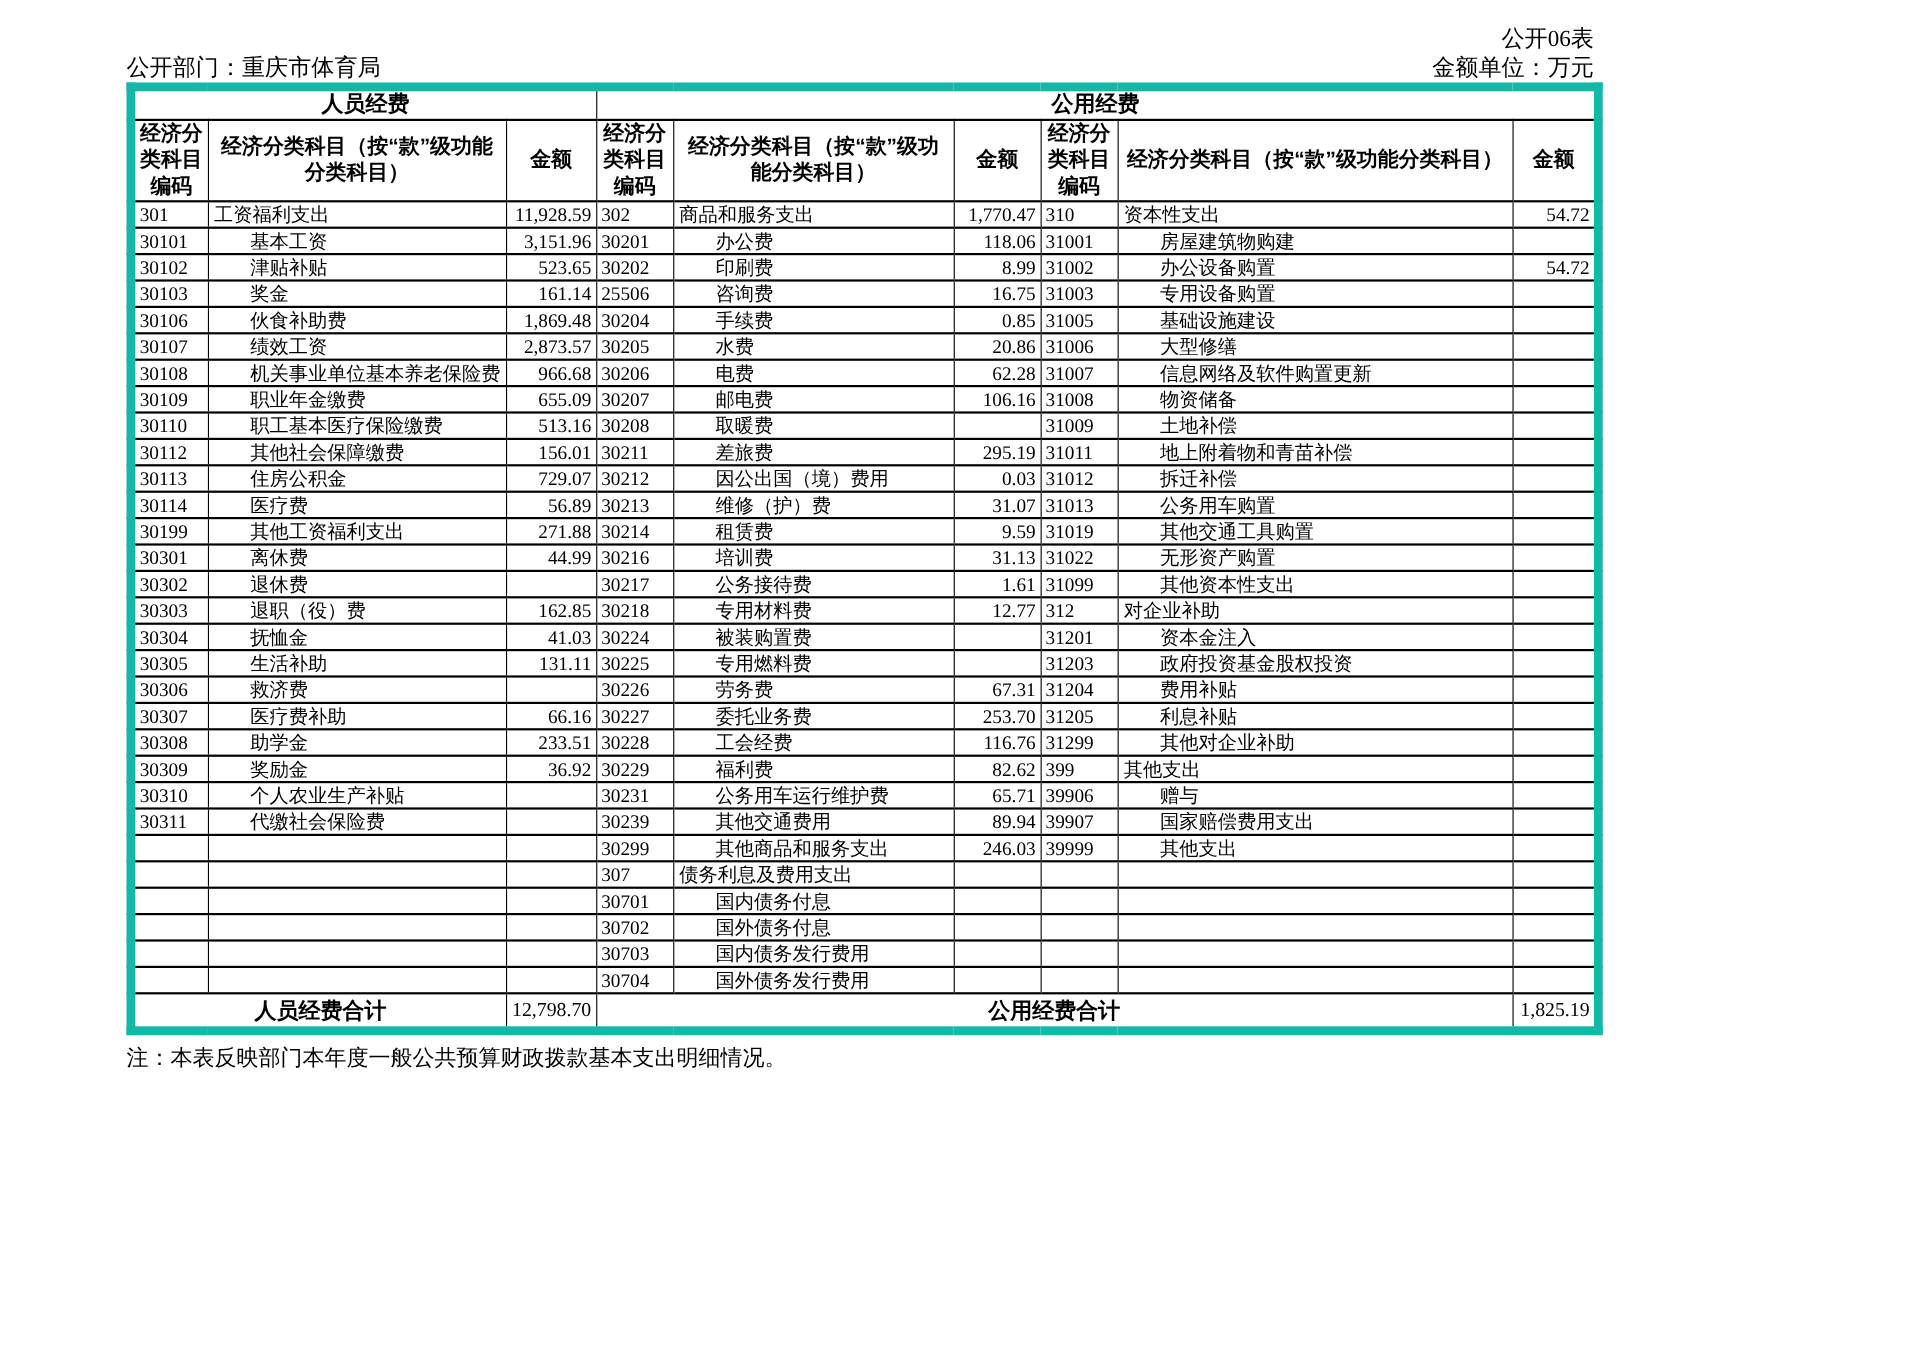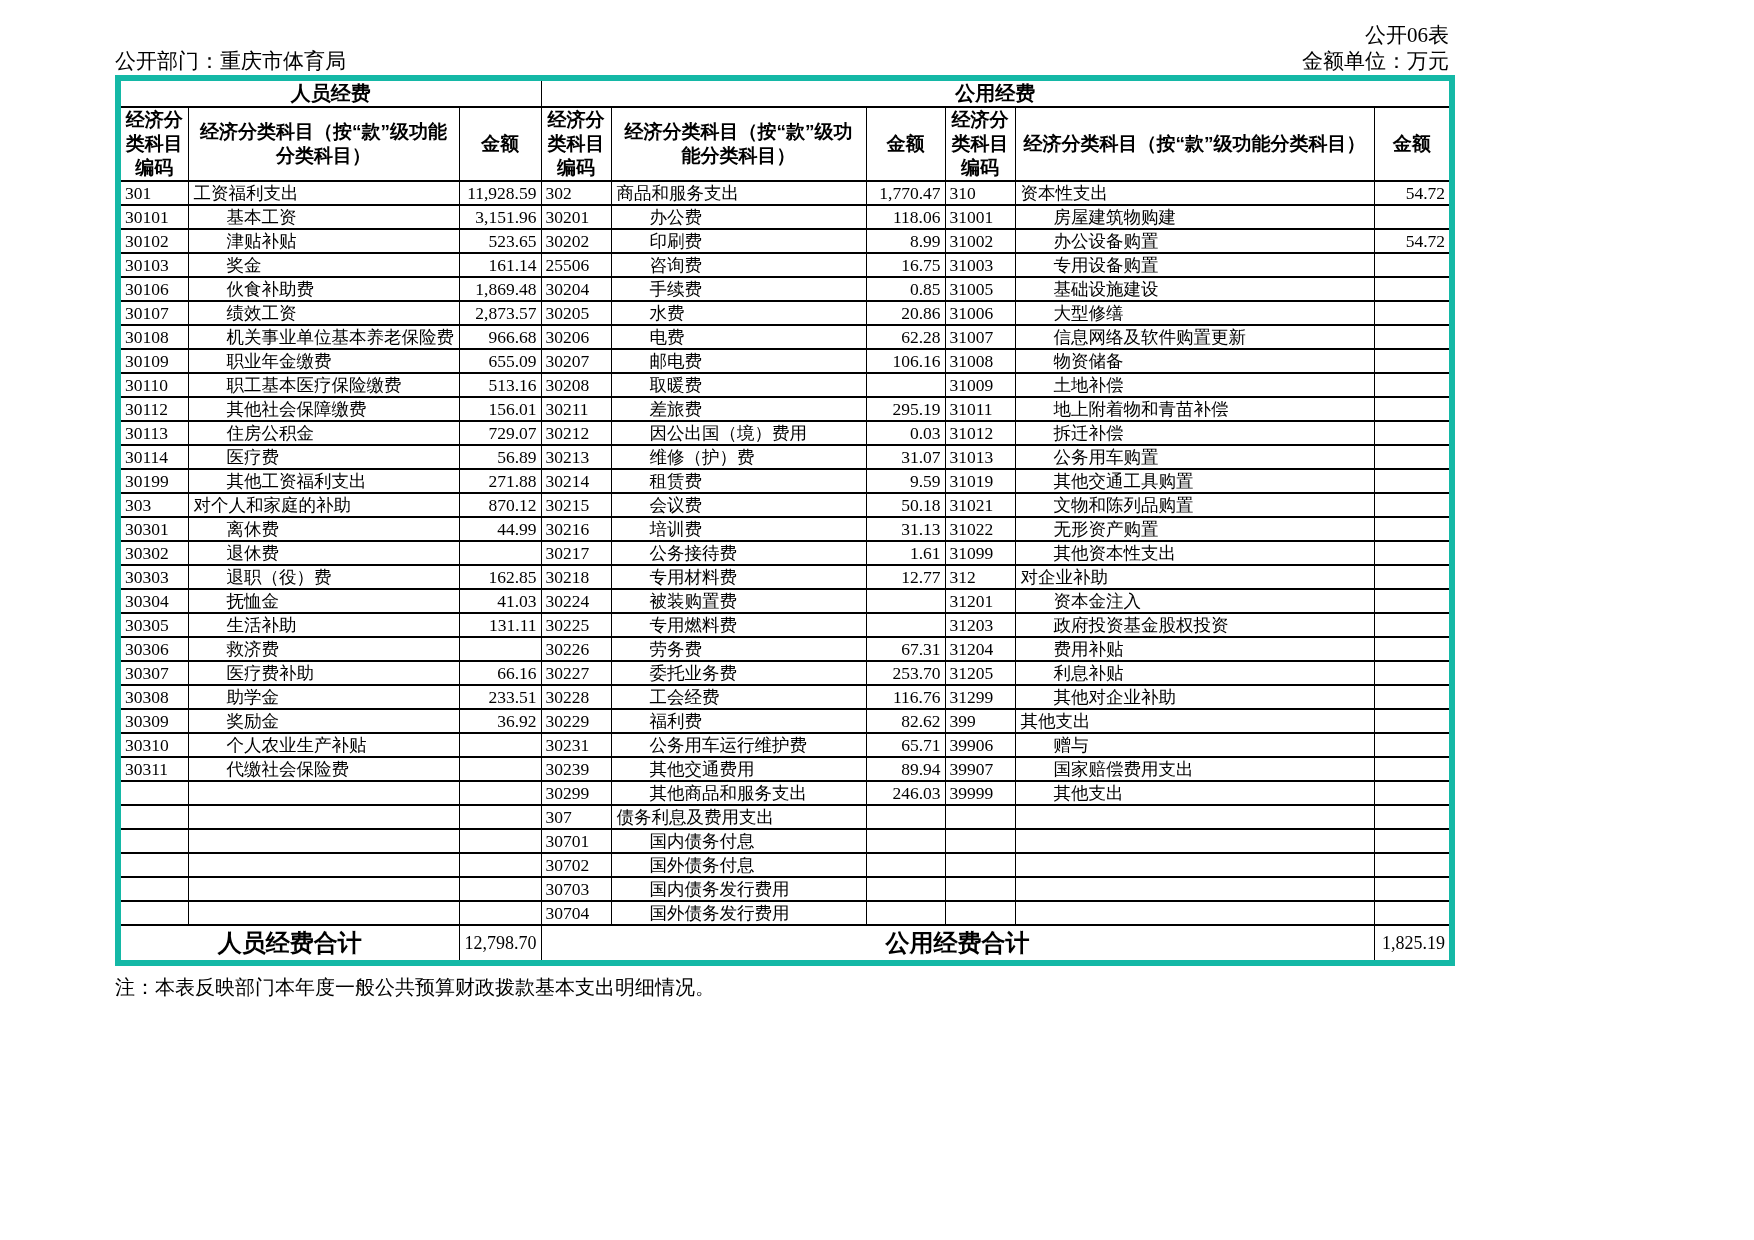--- a/index.html
+++ b/index.html
@@ -12,31 +12,31 @@
   col.c-code{width:70px;}
   col.c-lab1{width:271px;}
   col.c-amt1{width:82px;}
   col.c-code2{width:70px;}
   col.c-lab2{width:255px;}
   col.c-amt2{width:79px;}
   col.c-code3{width:70px;}
   col.c-lab3{width:359px;}
   col.c-amt3{width:78px;}
   th,td{border-left:1px solid #000;border-right:1px solid #000;border-top:2px solid #000;border-bottom:2px solid #000;overflow:hidden;white-space:normal;}
-  table{border:6px solid #14b8a6;}
+  table{border:8px solid #14b8a6;}
   thead th{font-family:"Liberation Sans","DejaVu Sans",sans-serif;font-weight:bold;text-align:center;vertical-align:middle;}
   tr.group-row th{font-size:20px;height:23px;line-height:23px;}
   tr.colhead-row th{font-size:19px;height:70px;line-height:24px;padding:0 4px;}
   tbody td{height:22px;font-size:17.5px;line-height:21px;padding:0 3px;vertical-align:middle;}
   td.code{text-align:left;padding-left:4px;font-size:17.5px;}
   td.label{text-align:left;padding-left:5px;white-space:nowrap;}
   td.label.indent{padding-left:38px;}
   td.amount{text-align:right;padding-right:4px;white-space:nowrap;}
   tfoot td{height:24px;vertical-align:middle;}
-  td.total-label{font-family:Liberation Sans, sans-serif;font-weight:bold;font-size:24px;text-align:center;}
+  td.total-label{font-family:Liberation Sans, sans-serif;font-weight:bold;font-size:20px;text-align:center;}
   td.total-amount{font-size:18px;text-align:right;padding-right:4px;}
   .note{font-size:20px;line-height:26px;margin-top:8px;text-align:left;}
 </style>
 </head>
 <body>
 
 <div class="page">
 
 
   <div class="tableno-line">公开06表</div>
@@ -213,31 +213,20 @@
           <td class="label indent">其他工资福利支出</td>
           <td class="amount">271.88</td>
           <td class="code">30214</td>
           <td class="label indent">租赁费</td>
           <td class="amount">9.59</td>
           <td class="code">31019</td>
           <td class="label indent">其他交通工具购置</td>
           <td class="amount"></td>
         </tr>
         <tr>
-          <td class="code">303</td>
-          <td class="label">对个人和家庭的补助</td>
-          <td class="amount">870.12</td>
-          <td class="code">30215</td>
-          <td class="label indent">会议费</td>
-          <td class="amount">50.18</td>
-          <td class="code">31021</td>
-          <td class="label indent">文物和陈列品购置</td>
-          <td class="amount"></td>
-        </tr>
-        <tr>
           <td class="code">30301</td>
           <td class="label indent">离休费</td>
           <td class="amount">44.99</td>
           <td class="code">30216</td>
           <td class="label indent">培训费</td>
           <td class="amount">31.13</td>
           <td class="code">31022</td>
           <td class="label indent">无形资产购置</td>
           <td class="amount"></td>
         </tr>

